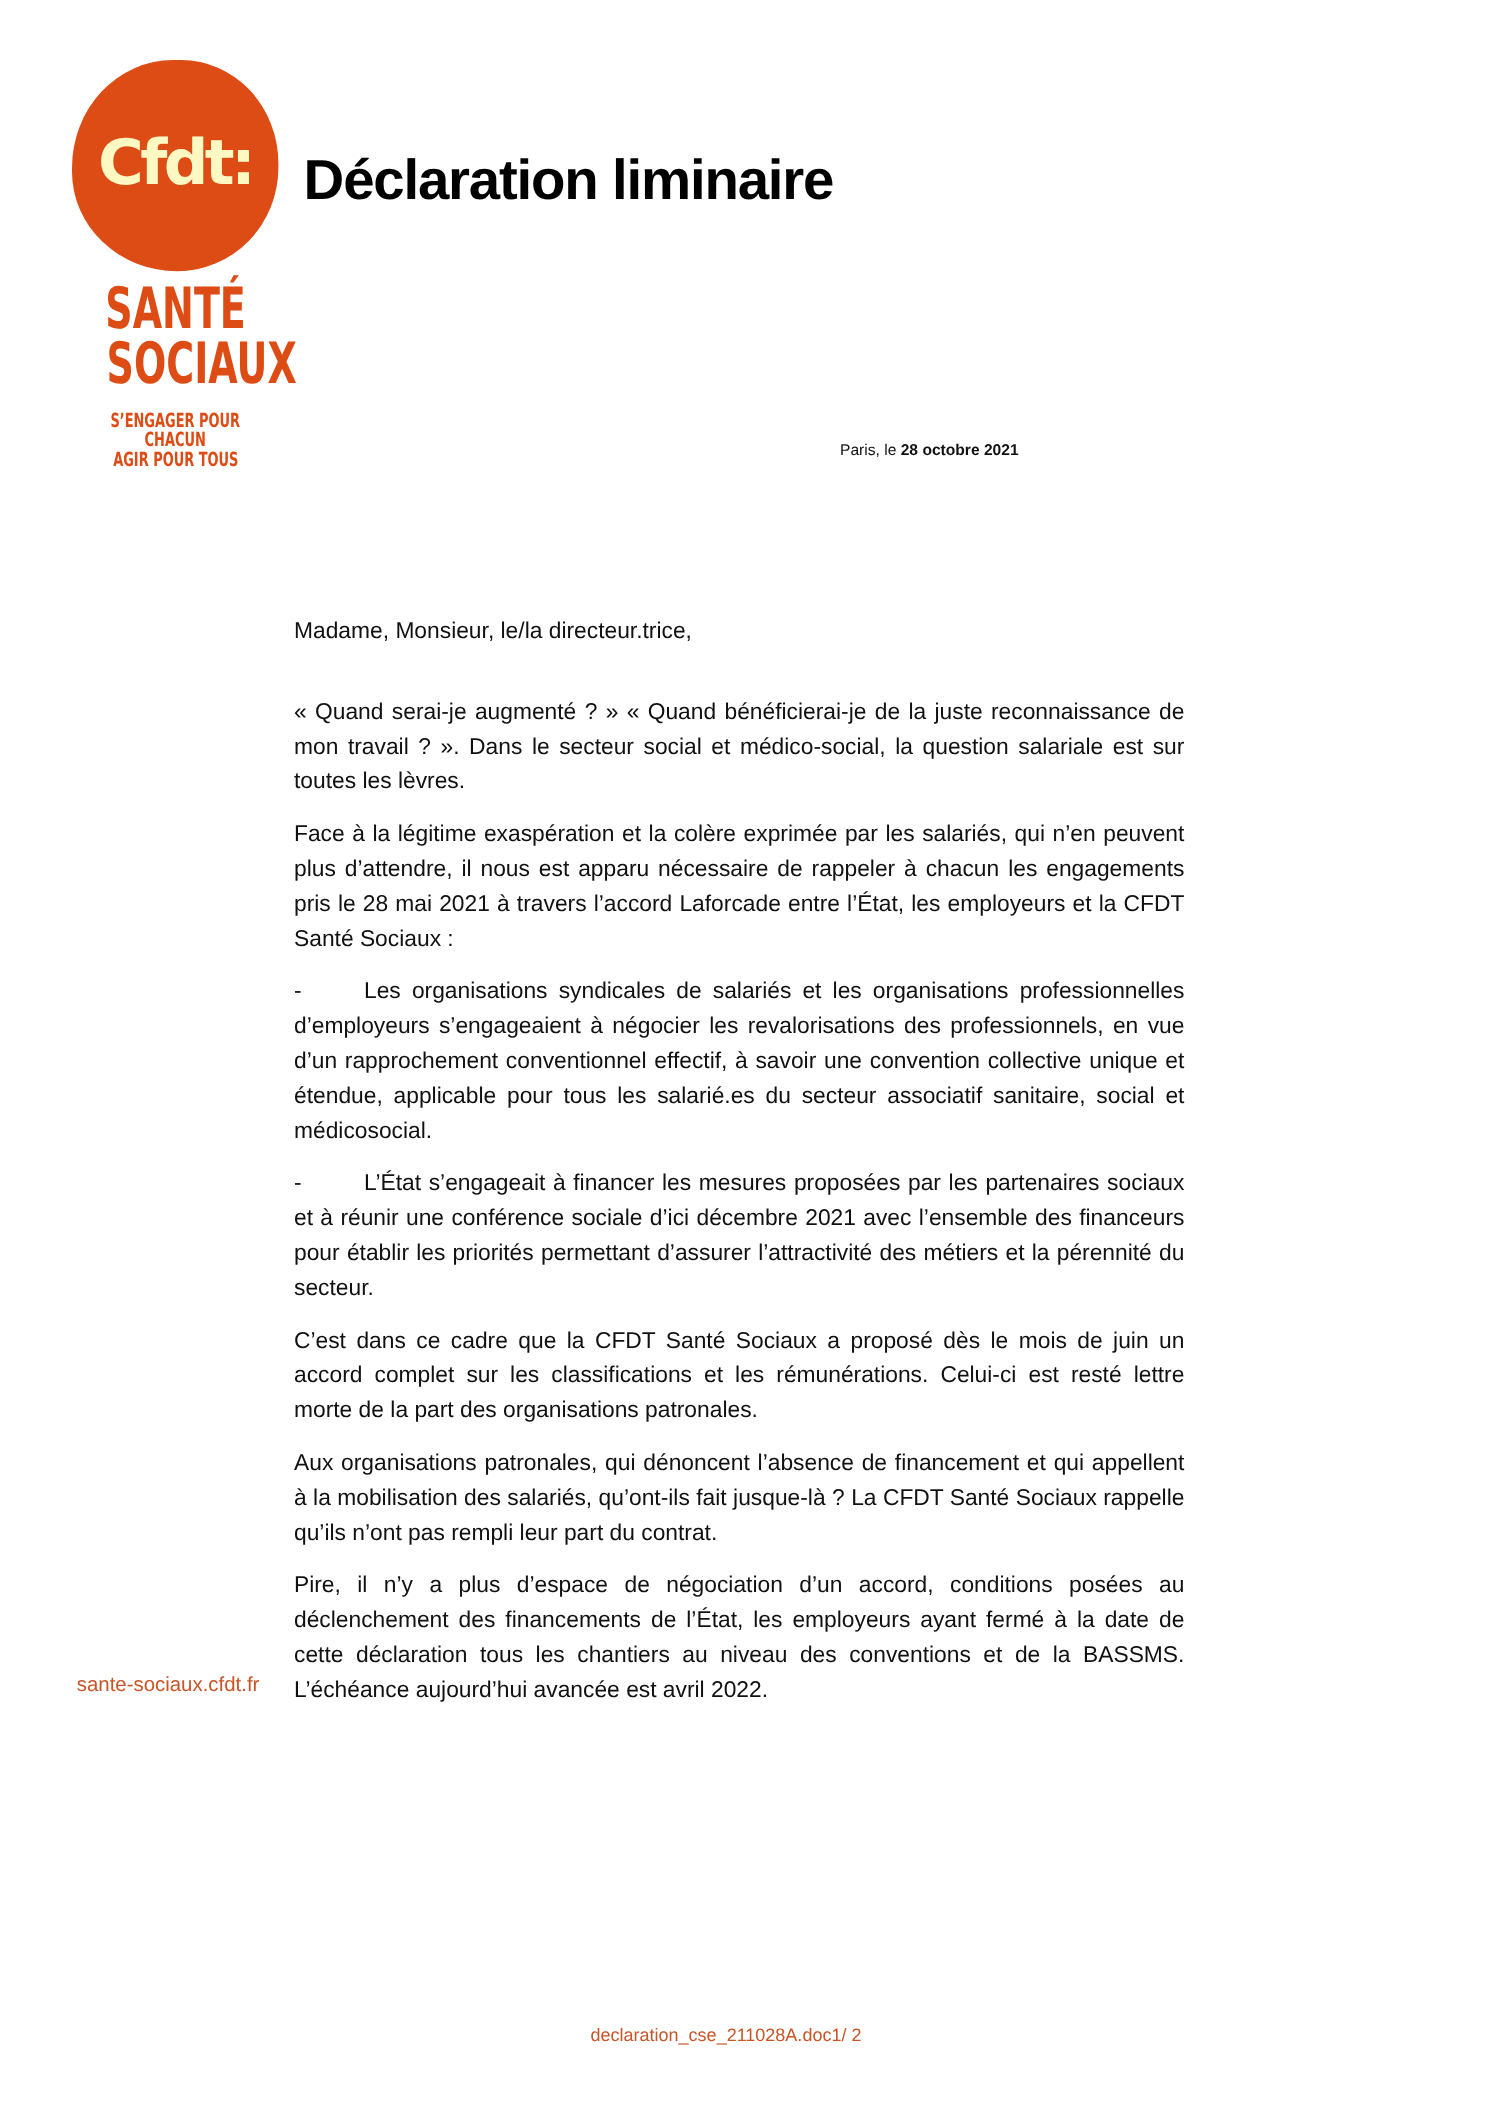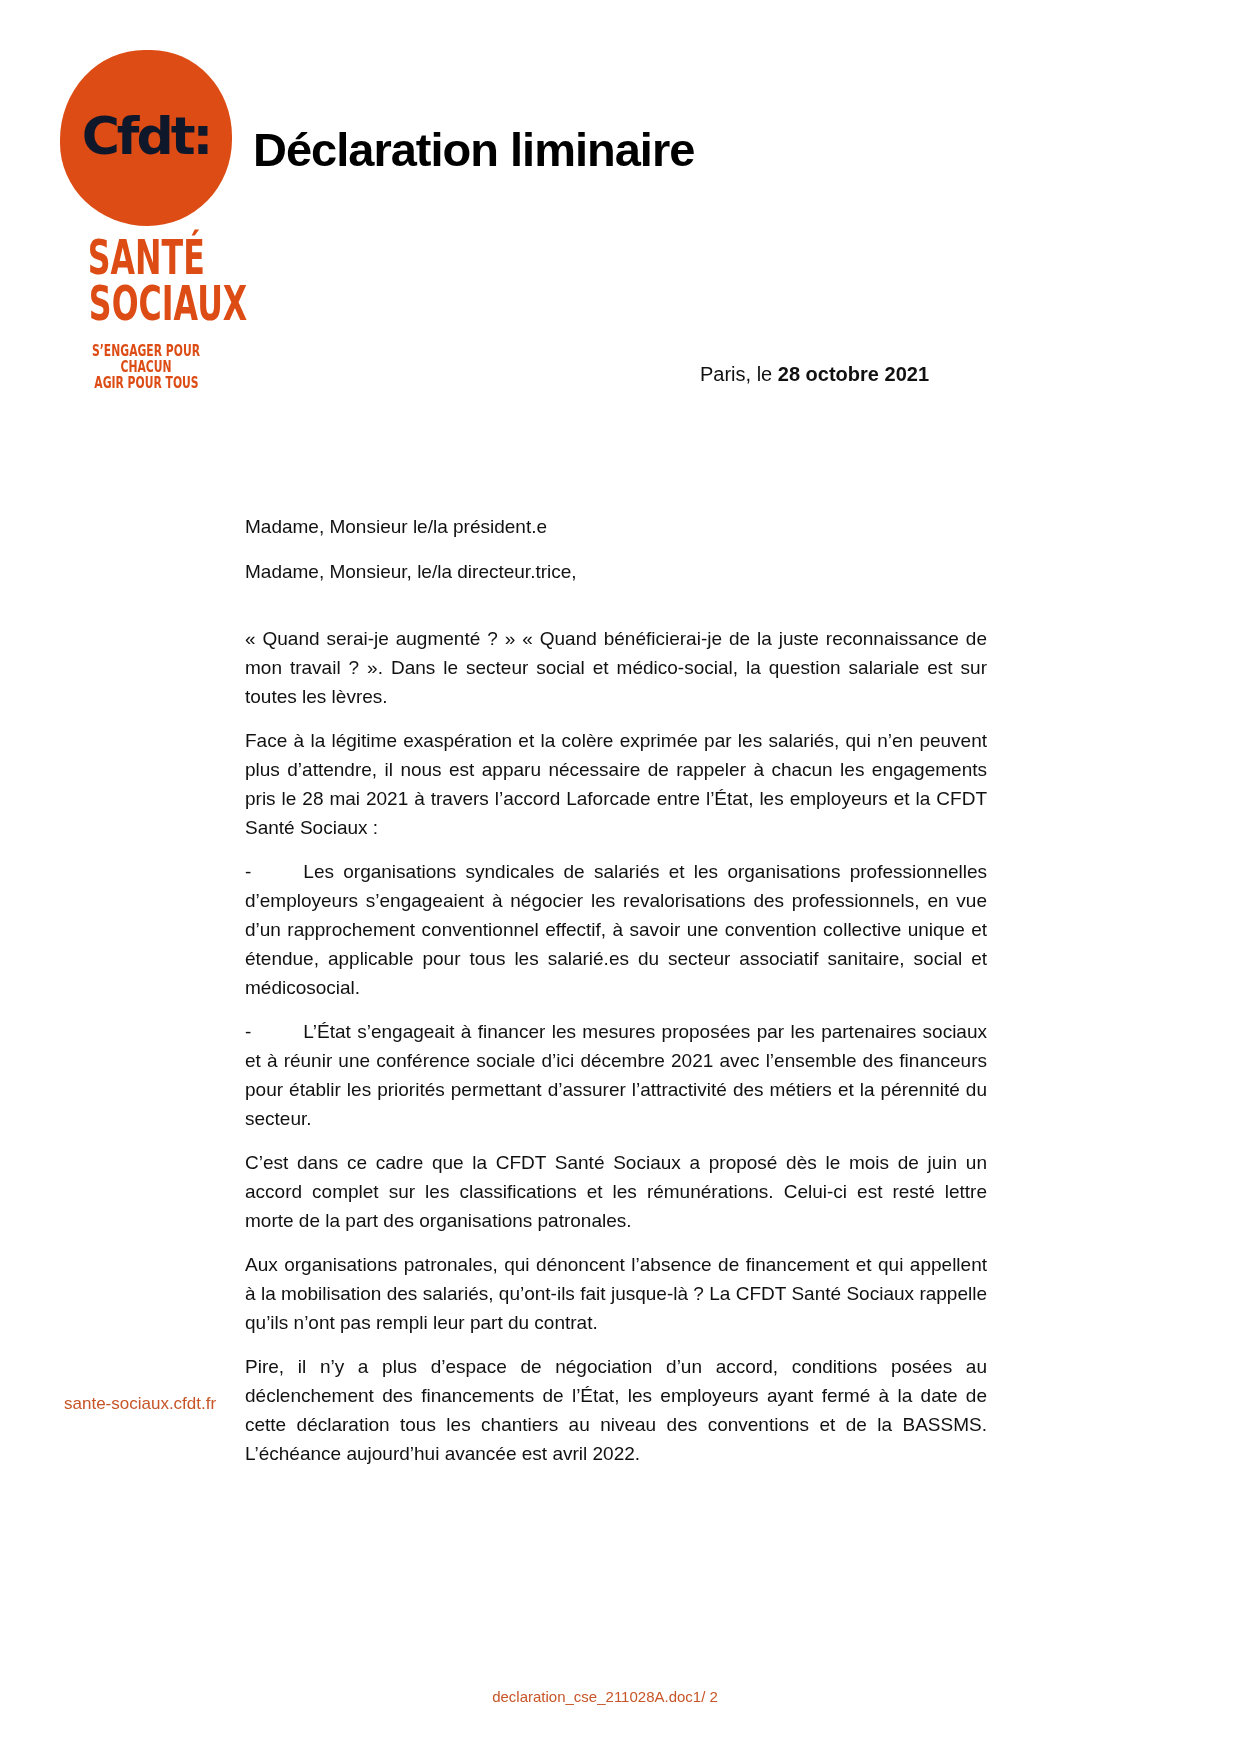--- a/index.html
+++ b/index.html
@@ -30,21 +30,21 @@
     background: var(--brand);
     display: flex;
     align-items: center;
     justify-content: center;
     margin: 0 auto;
   }
   .logo-circle .cfdt {
     font-family: "DejaVu Sans", sans-serif;
     font-weight: bold;
     font-size: 52px;
-    color: #0f172a;
+    color: #fef9c3;
     letter-spacing: -3px;
     padding-bottom: 4px;
   }
   .logo-line {
     font-family: "DejaVu Sans", sans-serif;
     font-weight: bold;
     color: var(--brand);
     line-height: 1;
   }
   .logo-line > span { display: inline-block; transform: scale(0.72, 1.08); }
@@ -71,21 +71,21 @@
     color: #000000;
     margin-top: 20px;
     letter-spacing: -1px;
   }
 
   
   .dateline {
     position: absolute;
     left: 700px;
     top: 360px;
-    font-size: 20px;
+    font-size: 13px;
     line-height: 29px;
     white-space: nowrap;
   }
   .dateline .date-bold { font-weight: bold; }
 
   
   .letter {
     position: absolute;
     left: 245px;
     top: 512px;
@@ -149,21 +149,20 @@
 
   <div class="header">
     <div class="doc-title">Déclaration liminaire</div>
   </div>
 
   <div class="dateline">
     <span>Paris, le </span><span class="date-bold">28 octobre 2021</span>
   </div>
 
   <div class="letter">
-    <p class="salutation">Madame, Monsieur le/la président.e</p>
     <p class="salutation last">Madame, Monsieur, le/la directeur.trice,</p>
     <div id="paragraphs">
         <p class="para"><span>« Quand serai-je augmenté ? »  « Quand bénéficierai-je de la juste reconnaissance de mon travail ? ». Dans le secteur social et médico-social, la question salariale est sur toutes les lèvres.</span></p>
         <p class="para"><span>Face à la légitime exaspération et la colère exprimée par les salariés, qui n’en peuvent plus d’attendre, il nous est apparu nécessaire de rappeler à chacun les engagements pris le 28 mai 2021 à travers l’accord Laforcade entre l’État, les employeurs et la CFDT Santé Sociaux :</span></p>
         <p class="para"><span class="dash">-</span><span class="tab"></span><span>Les organisations syndicales de salariés et les organisations professionnelles d’employeurs s’engageaient à négocier les revalorisations des professionnels, en vue d’un rapprochement conventionnel effectif, à savoir une convention collective unique et étendue, applicable pour tous les salarié.es du secteur associatif sanitaire, social et médicosocial.</span></p>
         <p class="para"><span class="dash">-</span><span class="tab"></span><span>L’État s’engageait à financer les mesures proposées par les partenaires sociaux et à réunir une conférence sociale d’ici décembre 2021 avec l’ensemble des financeurs pour établir les priorités permettant d’assurer l’attractivité des métiers et la pérennité du secteur.</span></p>
         <p class="para"><span>C’est dans ce cadre que la CFDT Santé Sociaux a proposé dès le mois de juin un accord complet sur les classifications et les rémunérations. Celui-ci est resté lettre morte de la part des organisations patronales.</span></p>
         <p class="para"><span>Aux organisations patronales, qui dénoncent l’absence de financement et qui appellent à la mobilisation des salariés, qu’ont-ils fait jusque-là ? La CFDT Santé Sociaux rappelle qu’ils n’ont pas rempli leur part du contrat.</span></p>
         <p class="para"><span>Pire, il n’y a plus d’espace de négociation d’un accord, conditions posées au déclenchement des financements de l’État, les employeurs ayant fermé à la date de cette déclaration tous les chantiers au niveau des conventions et de la BASSMS. L’échéance aujourd’hui avancée est avril 2022.</span></p>
       </div>

